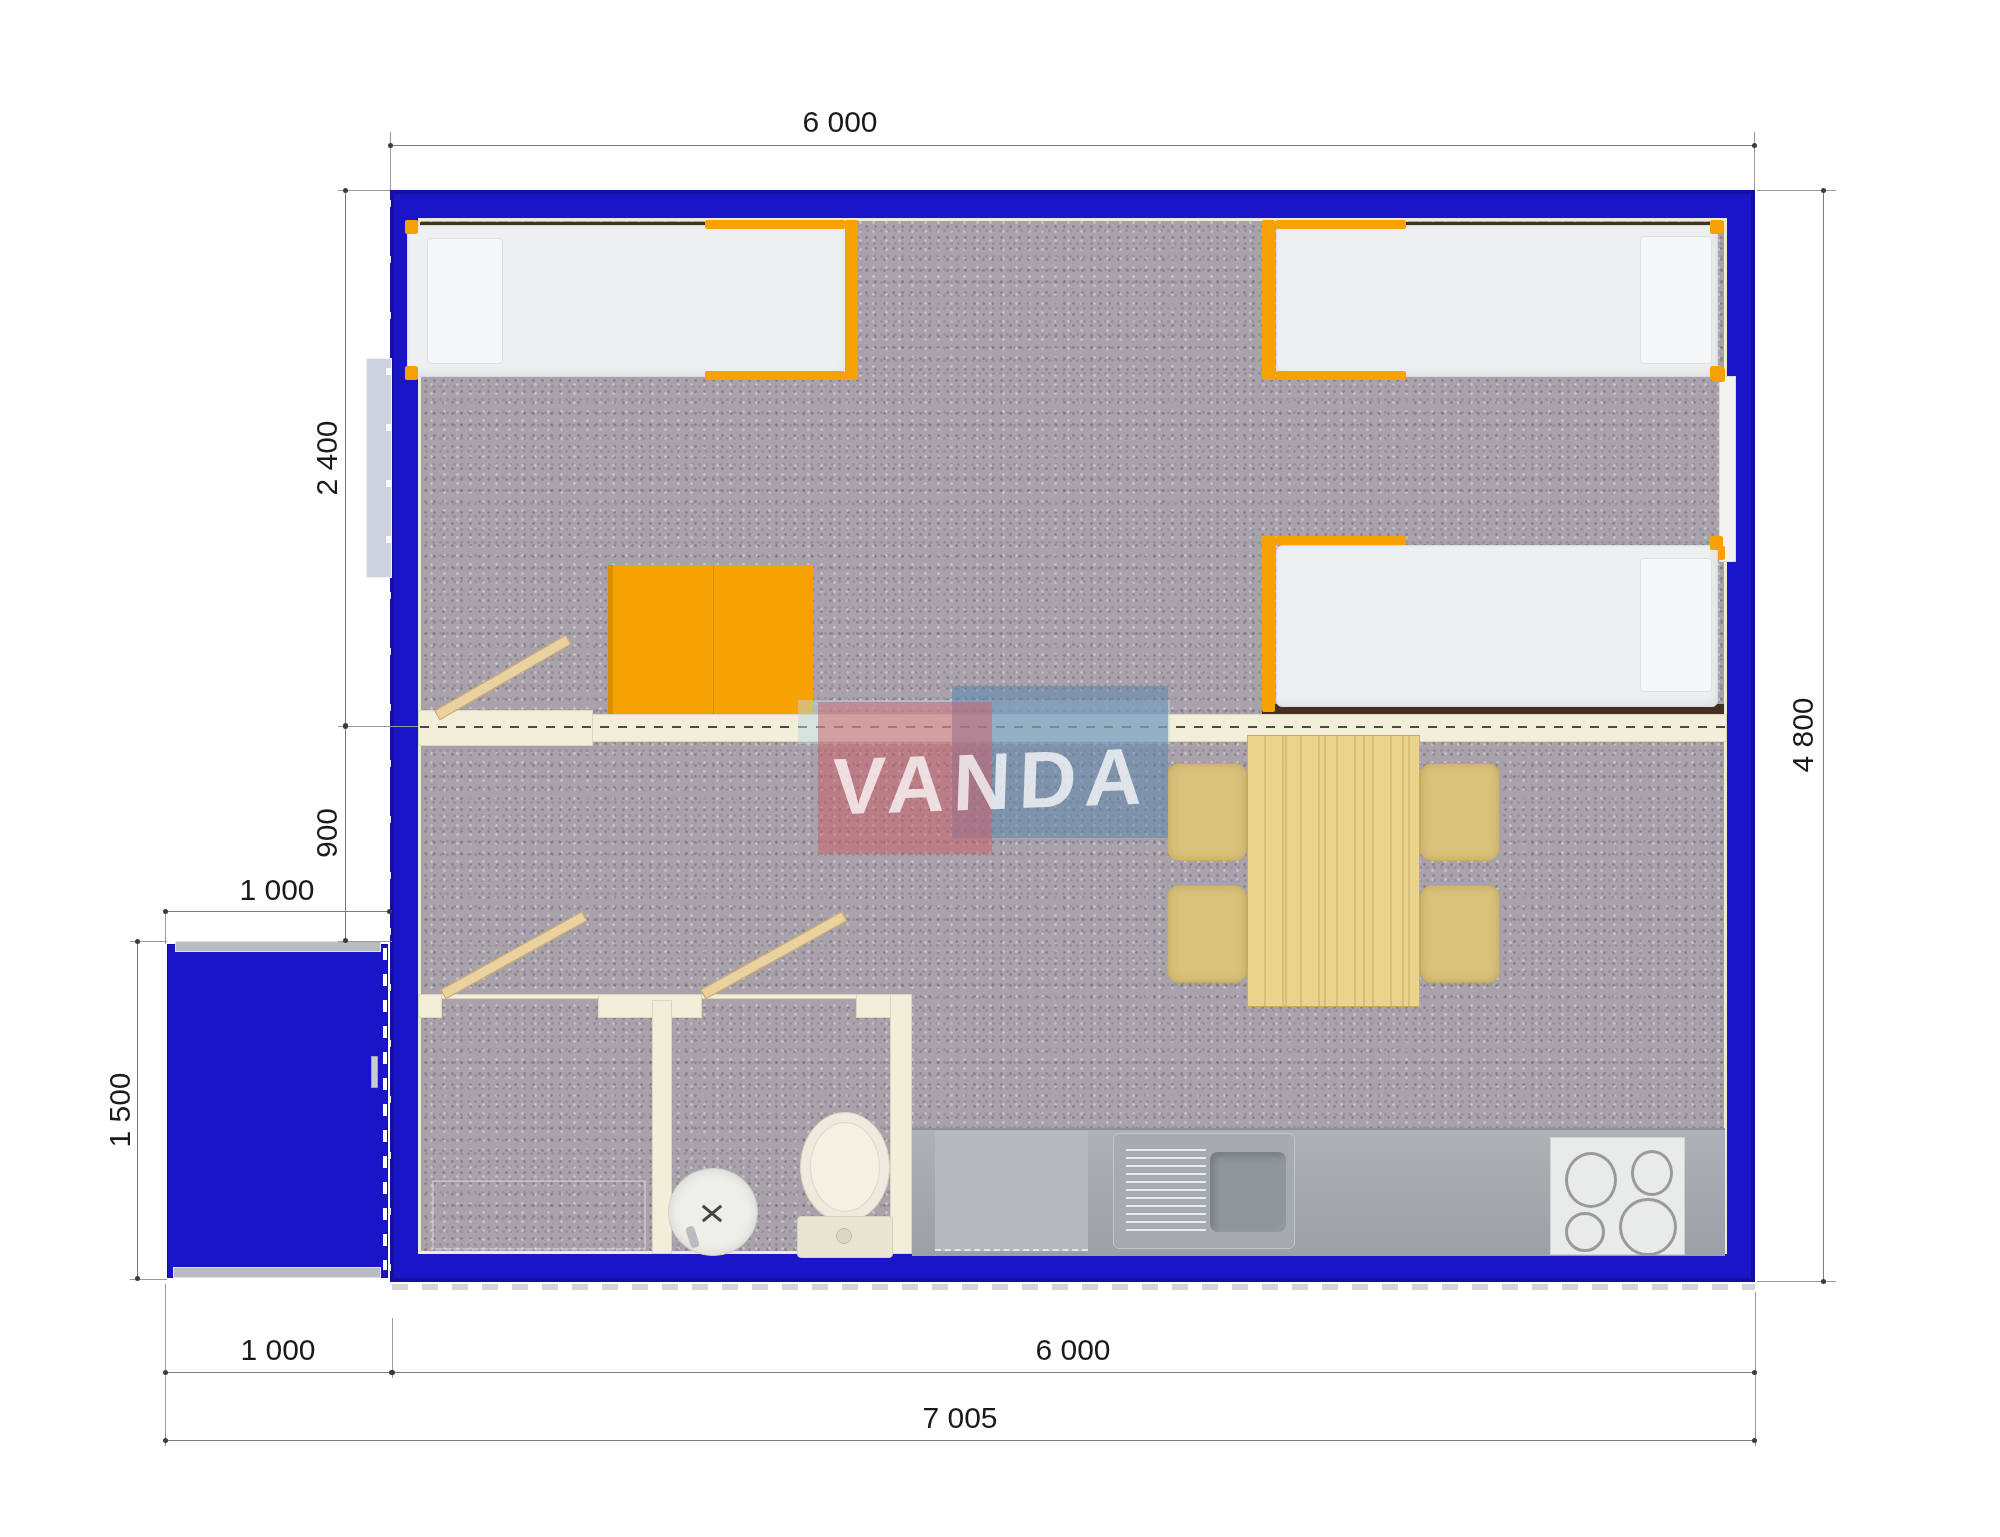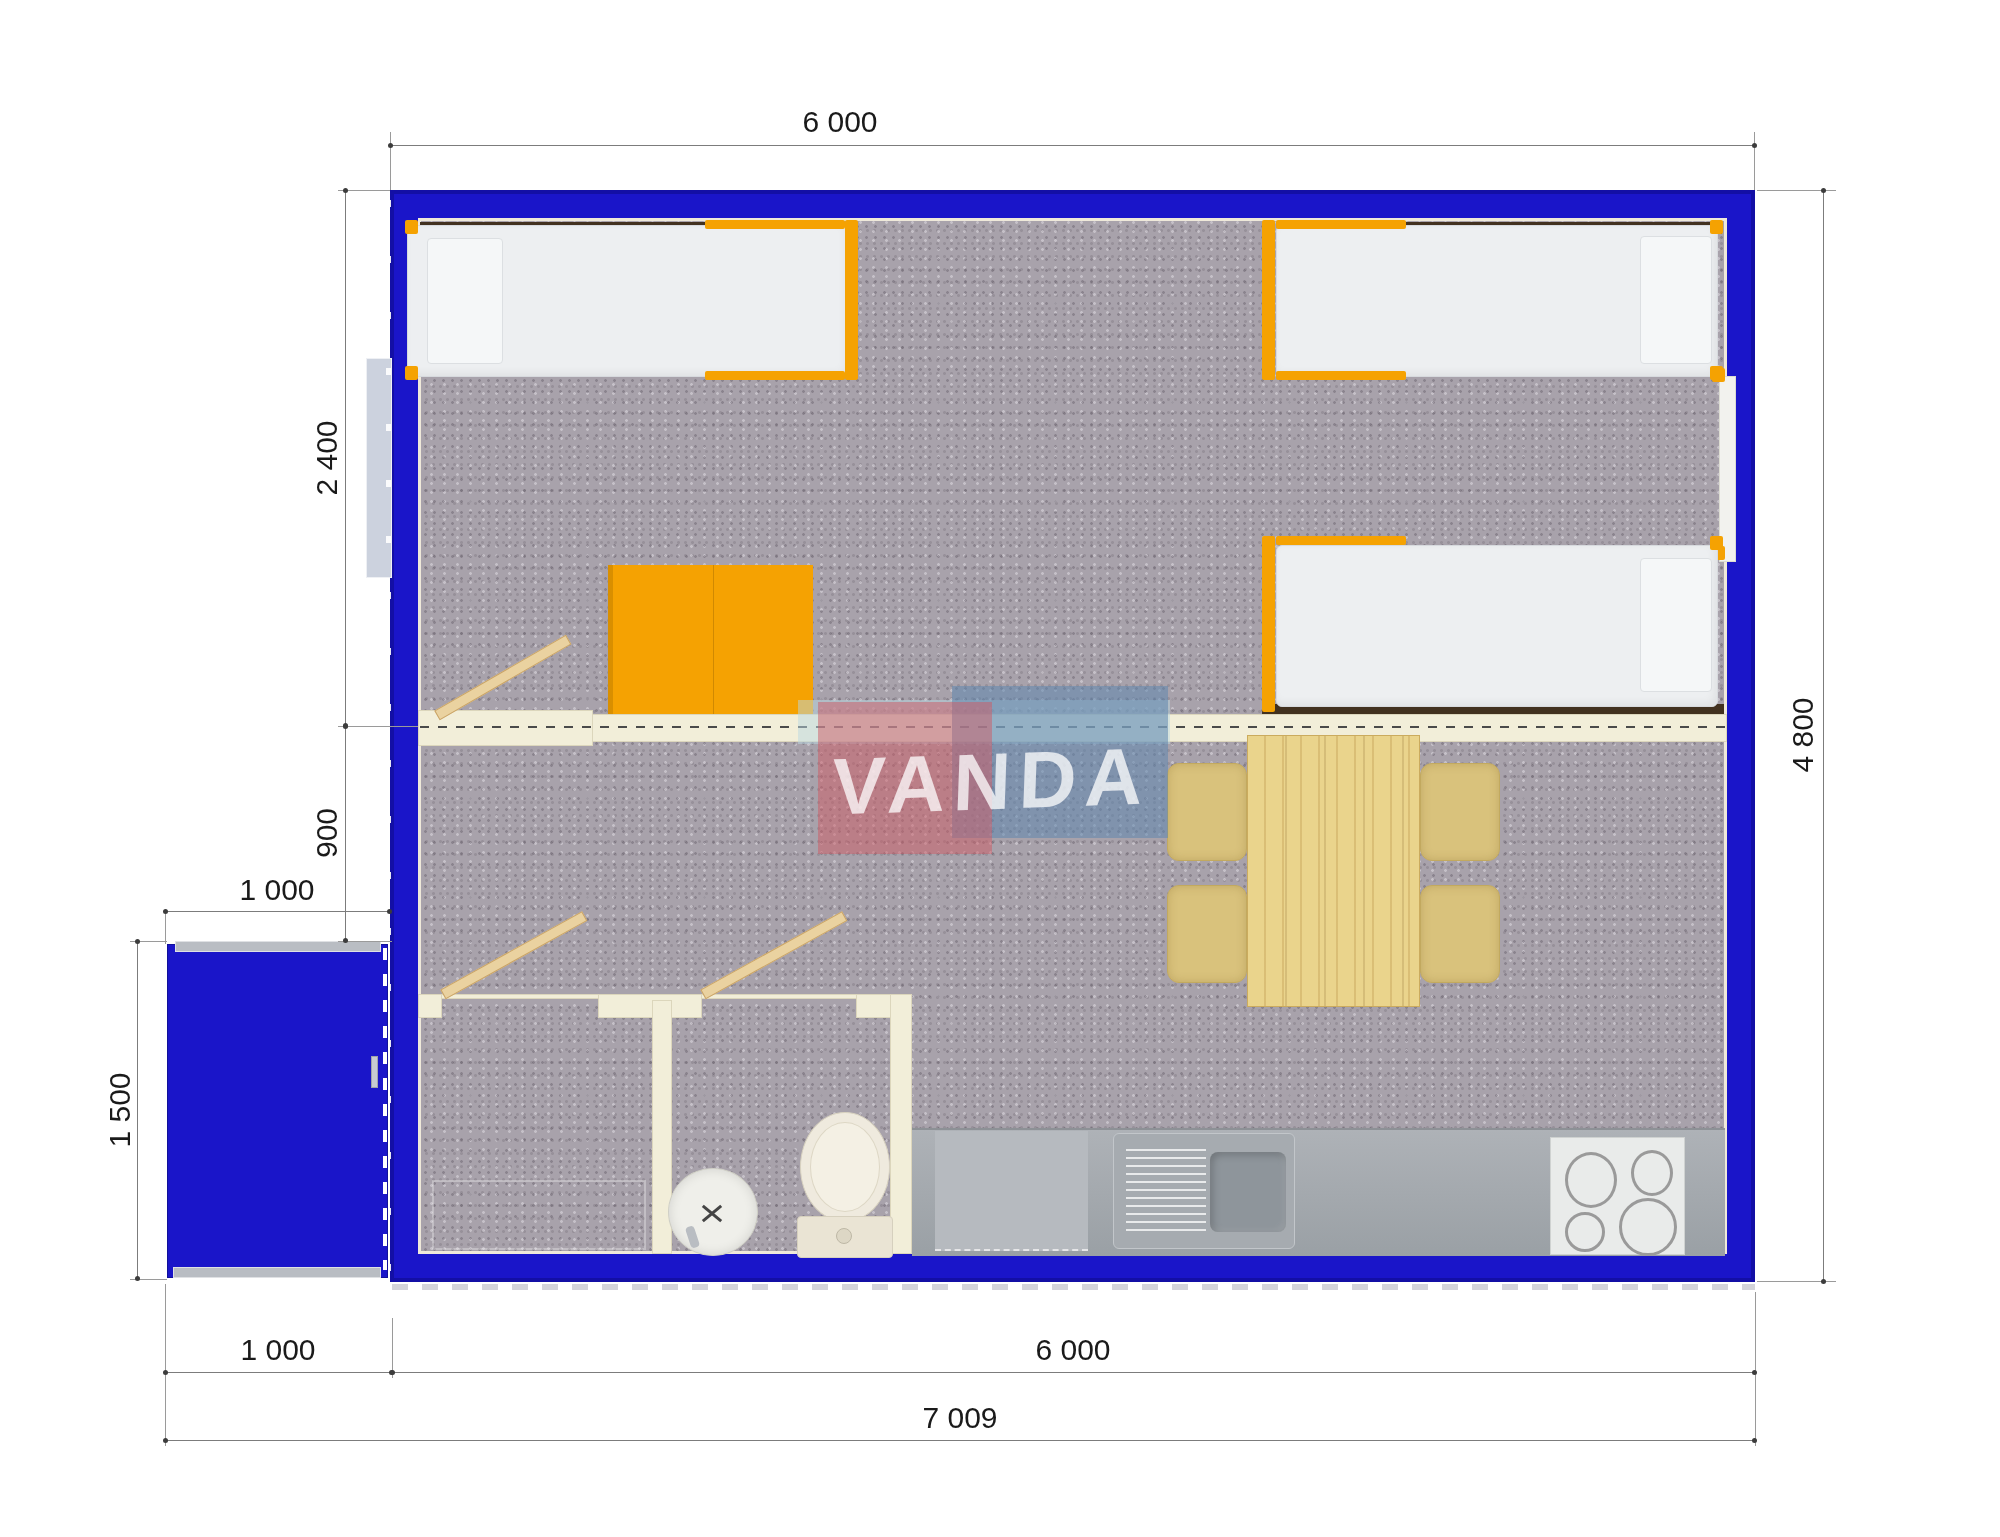--- a/index.html
+++ b/index.html
@@ -197,15 +197,15 @@
 
   <div class="ext" style="left:165px;top:1284px;width:1px;height:162px;"></div>
   <div class="ext" style="left:392px;top:1318px;width:1px;height:60px;"></div>
   <div class="ext" style="left:1755px;top:1292px;width:1px;height:154px;"></div>
   <div class="dim-h" style="left:165px;top:1372px;width:227px;"></div>
   <div class="dim-h" style="left:392px;top:1372px;width:1363px;"></div>
   <div class="dim-label" style="left:188px;top:1332px;">1 000</div>
   <div class="dim-label" style="left:983px;top:1332px;">6 000</div>
 
   <div class="dim-h" style="left:165px;top:1440px;width:1590px;"></div>
-  <div class="dim-label" style="left:870px;top:1400px;">7 009</div>
+  <div class="dim-label" style="left:870px;top:1400px;">7 005</div>
 
 </div>
 
 </body></html>

